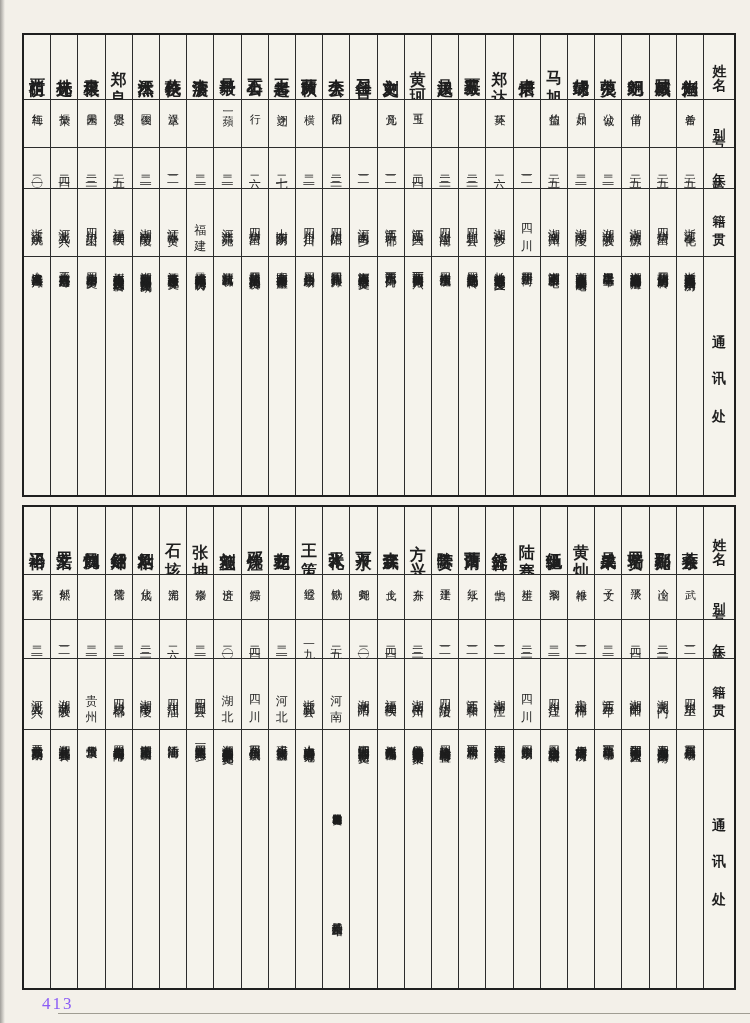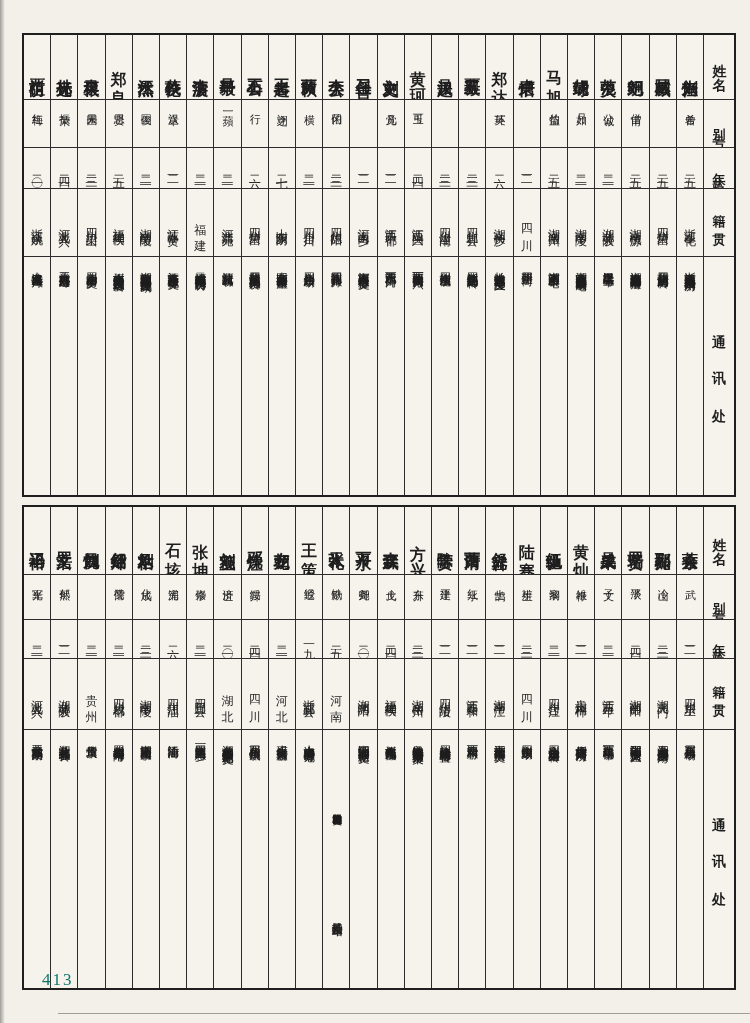--- a/index.html
+++ b/index.html
@@ -64,23 +64,23 @@
   .addr2:empty{display:none;}
   
   .hr0 span{letter-spacing:14px;font-weight:bold;font-size:14px;}
   .hr1 span{letter-spacing:8px;font-weight:bold;font-size:13px;}
   .hr2 span{letter-spacing:5px;font-weight:bold;font-size:13px;}
   .hr3 span{letter-spacing:18px;font-weight:bold;font-size:13px;}
   .hr4 span{letter-spacing:38px;font-weight:bold;font-size:14px;}
   .header-col .cell{align-items:center;}
   .page-number{
     position:absolute;
-    left:42px;top:970px;
+    left:42px;top:994px;
     font-size:17px;
-    color:#0f766e;
+    color:#8b5cf6;
     letter-spacing:2px;
   }
   .edge-left{
     position:absolute;left:0;top:0;width:5px;height:100%;
     background:linear-gradient(90deg,rgba(35,35,35,.4),rgba(35,35,35,0));
     pointer-events:none;
   }
   .bottom-scan-line{
     position:absolute;left:58px;right:0;top:1013px;height:1px;
     background:#a09d93;pointer-events:none;

